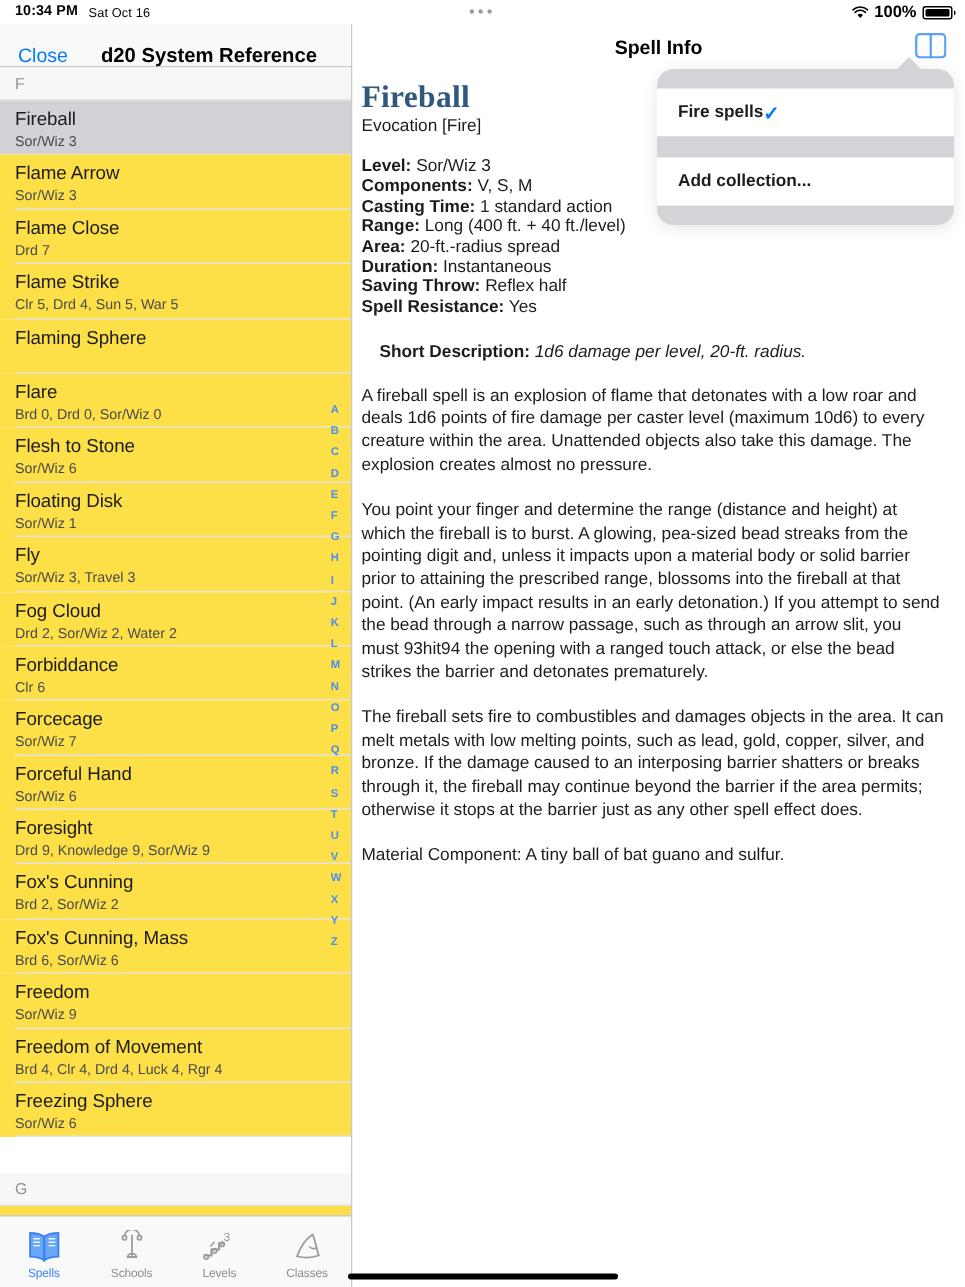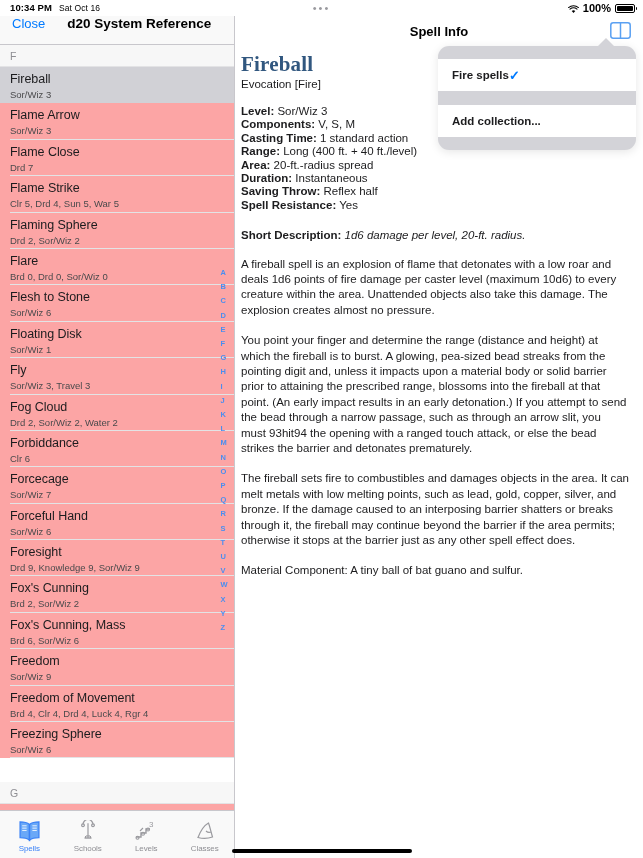--- a/index.html
+++ b/index.html
@@ -91,21 +91,21 @@
     border-right: 1px solid #c8c7cc;
     box-sizing: border-box;
     overflow: hidden;
   }
   .master-navbar {
     position: relative;
     height: 29px;
     background: #f9f9f9;
     border-bottom: 1px solid #c8c7cc;
     display: flex;
-    align-items: flex-start;
+    align-items: flex-end;
     padding: 0 12px;
     box-sizing: border-box;
   }
   .close-btn {
     color: #007aff;
     font-size: 13px;
     cursor: pointer;
   }
   .master-title {
     font-size: 13.5px;
@@ -135,21 +135,21 @@
   }
   .section-gap {
     height: 24px;
     background: #ffffff;
   }
   .spell-row {
     position: relative;
     height: 36.4px;
     padding: 5px 10px 0 10px;
     box-sizing: border-box;
-    background: #fca5a5;
+    background: #fde047;
     cursor: pointer;
   }
   .spell-row.selected { background: #d1d1d6; }
   .spell-row .sep {
     position: absolute;
     left: 10px; right: 0; bottom: 0;
     height: 1px;
     background: #e3e3e5;
   }
   .spell-row.selected .sep { background: transparent; }
@@ -269,20 +269,21 @@
     color: #1c1c1e;
     line-height: 12.8px;
   }
   .stat-block div { margin-bottom: 0.6px; }
   .stat-block b { font-weight: 700; }
   .short-desc {
     margin-top: 16px;
     font-size: 11.5px;
     color: #1c1c1e;
     line-height: 14px;
+    margin-left: 12px;
   }
   .short-desc b { font-weight: 700; }
   .short-desc i { font-style: italic; }
   .para {
     margin-top: 15px;
     font-size: 11.5px;
     color: #1c1c1e;
     line-height: 15.4px;
     text-align: left;
   }
@@ -398,21 +399,20 @@
             <div class="spell-sub">Drd 7</div>
             <div class="sep"></div>
           </div>
           <div class="spell-row">
             <div class="spell-name">Flame Strike</div>
             <div class="spell-sub">Clr 5, Drd 4, Sun 5, War 5</div>
             <div class="sep"></div>
           </div>
           <div class="spell-row">
             <div class="spell-name">Flaming Sphere</div>
-            <div class="spell-sub">Drd 2, Sor/Wiz 2</div>
             <div class="sep"></div>
           </div>
           <div class="spell-row">
             <div class="spell-name">Flare</div>
             <div class="spell-sub">Brd 0, Drd 0, Sor/Wiz 0</div>
             <div class="sep"></div>
           </div>
           <div class="spell-row">
             <div class="spell-name">Flesh to Stone</div>
             <div class="spell-sub">Sor/Wiz 6</div>

